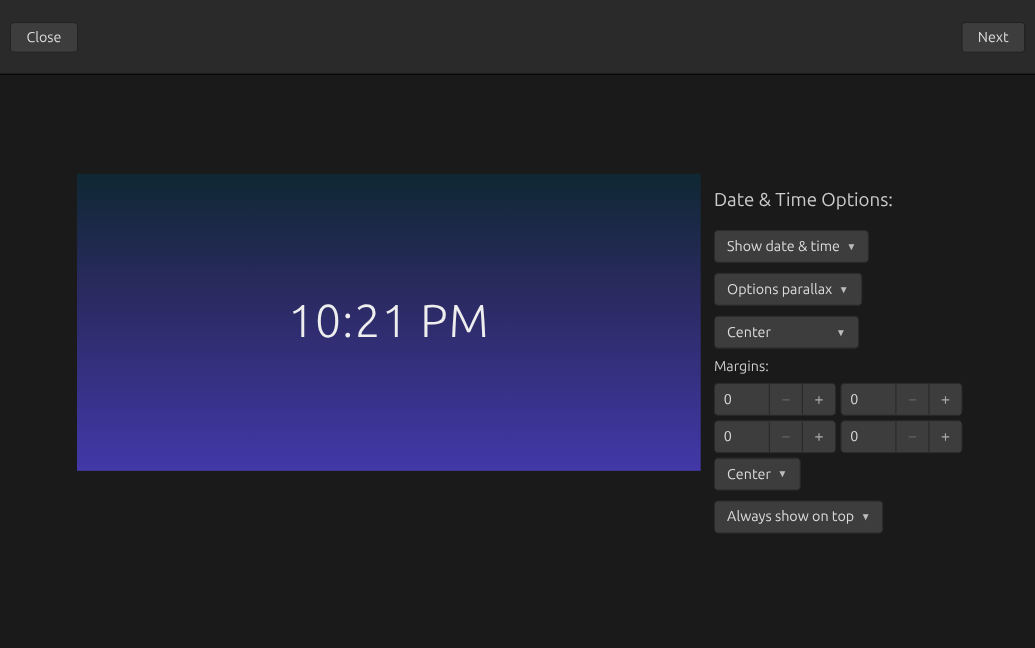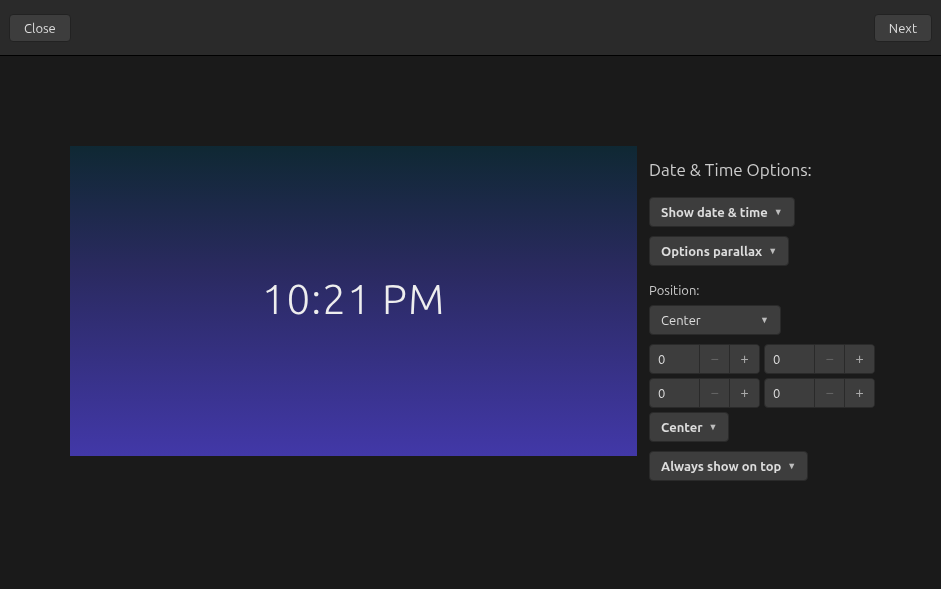--- a/index.html
+++ b/index.html
@@ -11,21 +11,21 @@
     body {
       width: 941px;
       height: 589px;
       background: #1a1a1a;
       font-family: "Ubuntu", "Segoe UI", sans-serif;
       color: #ddd;
       overflow: hidden;
     }
     
     .header-bar {
-      height: 56px;
+      height: 68px;
       background: #2a2a2a;
       display: flex;
       justify-content: space-between;
       align-items: center;
       padding: 0 9px;
       border-bottom: 1px solid #000;
     }
     
     .btn {
       background: #3d3d3d;
@@ -39,21 +39,21 @@
     }
     
     .main-content {
       display: flex;
       padding: 90px 66px 0 70px;
       gap: 12px;
     }
     
     .preview-panel {
       width: 568px;
-      height: 310px;
+      height: 270px;
       background: linear-gradient(180deg, #0f2833 0%, #2a2a60 40%, #4238a8 100%);
       display: flex;
       flex-direction: column;
       align-items: center;
       justify-content: center;
       color: #eee;
     }
     
     .time-display {
       font-size: 42px;
@@ -85,21 +85,20 @@
       color: #ddd;
       padding: 7px 11px;
       border-radius: 4px;
       font-size: 13px;
       cursor: pointer;
       display: inline-flex;
       align-items: center;
       gap: 6px;
       font-family: inherit;
       margin-bottom: 9px;
-      font-weight: bold;
     }
     
     .caret {
       font-size: 9px;
       opacity: 0.8;
     }
     
     .section-label {
       font-size: 13px;
       color: #ccc;
@@ -188,27 +187,27 @@
       </button>
     </div>
 
     <div>
       <button class="dropdown-btn">
         <span>Options parallax</span>
         <span class="caret">▼</span>
       </button>
     </div>
 
-    <div class="section-label">Position:</div>
 
     <div class="select-wide">
       <span>Center</span>
       <span class="caret">▼</span>
     </div>
 
+    <div class="section-label">Margins:</div>
 
     <div class="margins-row">
       <div class="stepper">
         <div class="stepper-value">0</div>
         <button class="stepper-btn minus">−</button>
         <button class="stepper-btn">+</button>
       </div>
       <div class="stepper">
         <div class="stepper-value">0</div>
         <button class="stepper-btn minus">−</button>

